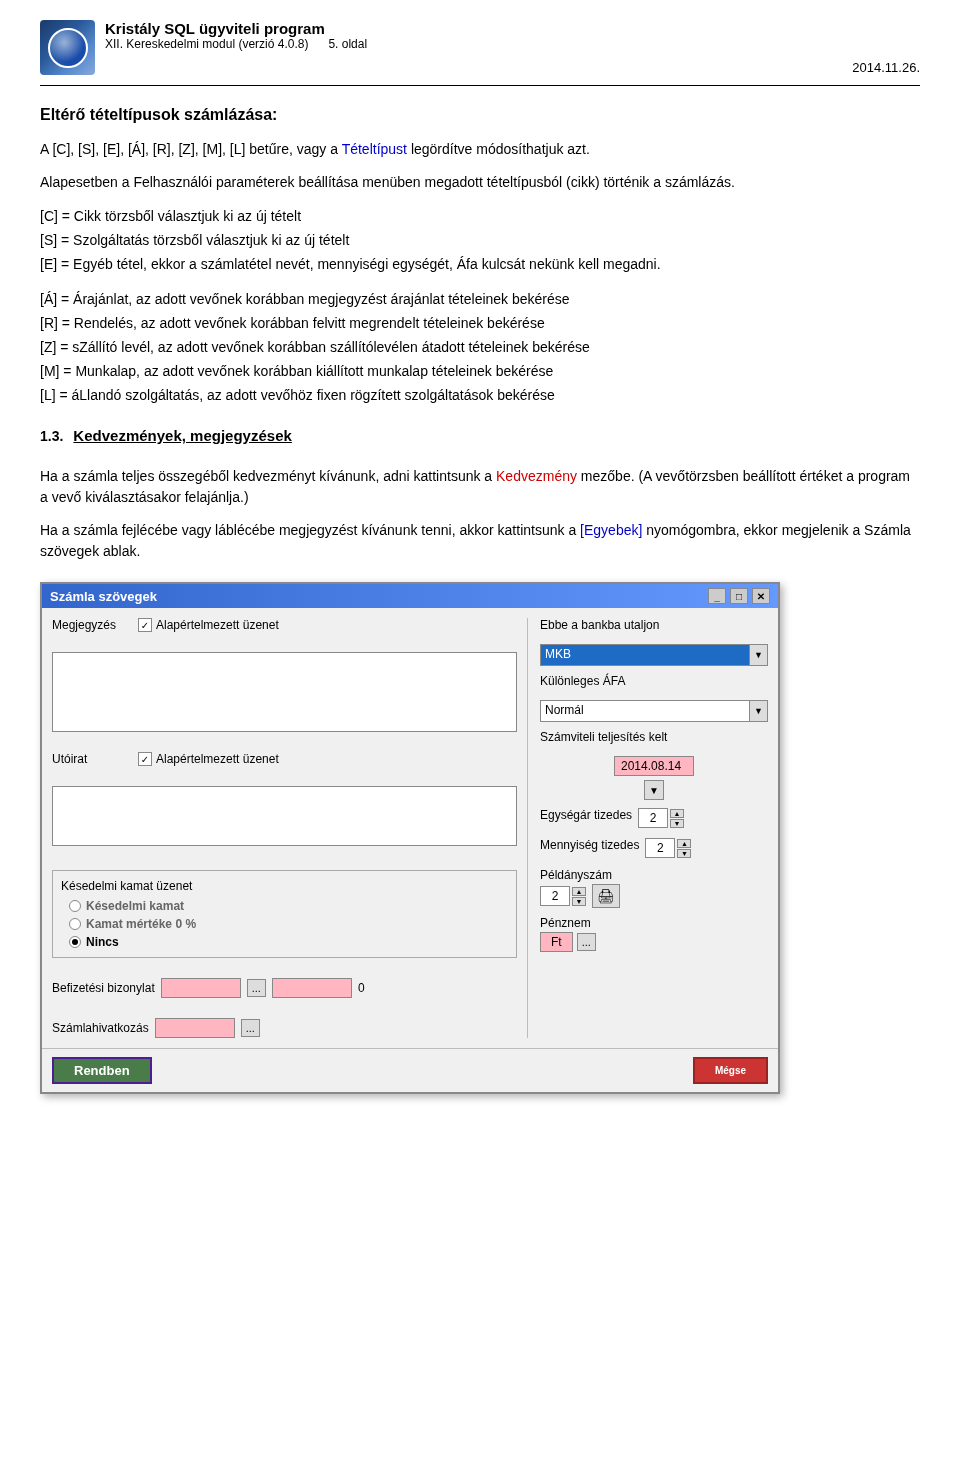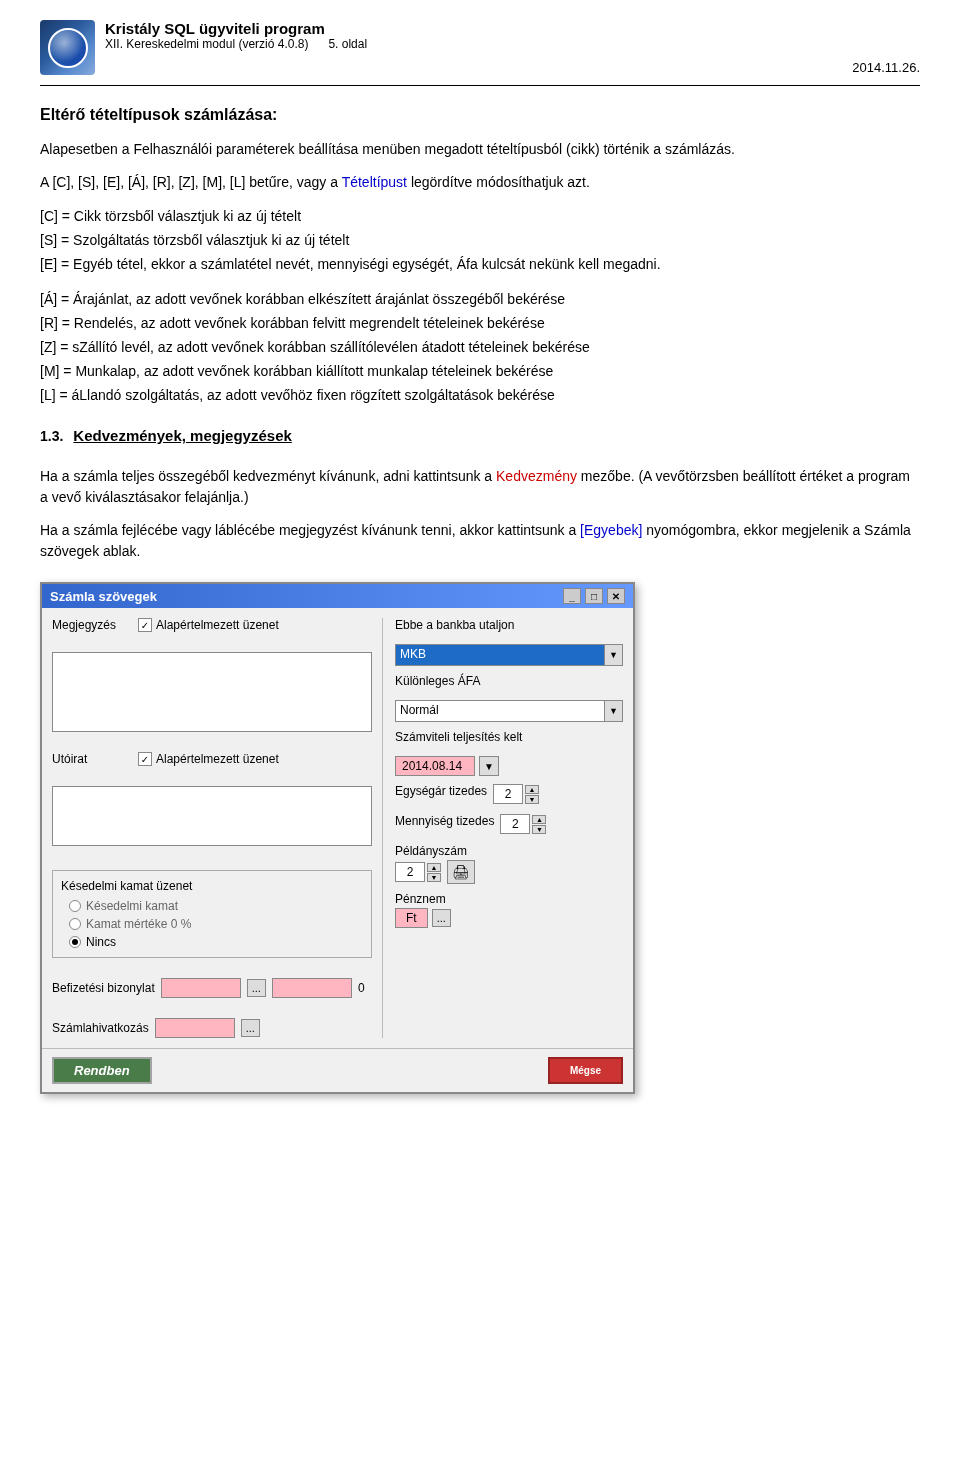--- a/index.html
+++ b/index.html
@@ -87,21 +87,21 @@
 
     
     .dialog-wrapper {
       margin-top: 20px;
       display: flex;
       justify-content: flex-start;
     }
     .dialog {
       border: 2px solid #888;
       background: #f0f0f0;
-      width: 595px;
+      width: 740px;
       font-size: 12px;
       box-shadow: 3px 3px 8px rgba(0,0,0,0.3);
     }
     .dialog-titlebar {
       background: linear-gradient(to right, #3366cc, #6699ff);
       color: #fff;
       padding: 4px 8px;
       display: flex;
       align-items: center;
       justify-content: space-between;
@@ -256,20 +256,21 @@
       display: flex;
       align-items: center;
       justify-content: center;
       font-size: 7px;
       cursor: pointer;
     }
     .date-input {
       display: flex;
       align-items: center;
       gap: 4px;
+      flex-direction: column;
     }
     .date-box {
       background: #ffb6c1;
       border: 1px solid #888;
       padding: 2px 6px;
       font-size: 12px;
       min-width: 80px;
     }
     .calendar-btn {
       background: #ddd;
@@ -280,20 +281,21 @@
       align-items: center;
       justify-content: center;
       font-size: 10px;
       cursor: pointer;
     }
     .radio-group {
       display: flex;
       flex-direction: column;
       gap: 4px;
       margin-left: 8px;
+      font-weight: bold;
     }
     .radio-label {
       display: flex;
       align-items: center;
       gap: 5px;
       font-size: 12px;
       color: #666;
     }
     .radio-label.active {
       color: #000;
@@ -321,26 +323,25 @@
       margin-top: 4px;
       background: #f0f0f0;
     }
     .group-box-title {
       font-size: 12px;
       margin-bottom: 6px;
     }
     .btn-rendben {
       background: #4a7c4a;
       color: #fff;
-      border: 2px solid #a3a3a3;
+      border: 2px solid #4c1d95;
       padding: 4px 20px;
       font-size: 13px;
       font-weight: bold;
       cursor: pointer;
-      font-style: italic;
     }
     .btn-megse {
       background: #cc3333;
       color: #fff;
       border: 2px solid #992222;
       padding: 4px 20px;
       font-size: 10px;
       font-weight: bold;
       cursor: pointer;
     }
@@ -404,34 +405,34 @@
     </div>
   </div>
   <div class="header-date">2014.11.26.</div>
 </div>
 
 <hr>
 
 <div>
   <h2 class="section-title">Eltérő tételtípusok számlázása:</h2>
 
-  <p class="body-text">Alapesetben a Felhasználói paraméterek beállítása menüben megadott tételtípusból (cikk) történik a számlázás.</p>
-
   <p class="body-text">
     <span>A [C], [S], [E], [Á], [R], [Z], [M], [L] betűre, vagy a </span><span class="highlight-blue">Tételtípust</span><span> legördítve módosíthatjuk azt.</span>
   </p>
+
+  <p class="body-text">Alapesetben a Felhasználói paraméterek beállítása menüben megadott tételtípusból (cikk) történik a számlázás.</p>
 
   <div class="list-section">
     <p>[C] = Cikk törzsből választjuk ki az új tételt</p>
     <p>[S] = Szolgáltatás törzsből választjuk ki az új tételt</p>
     <p>[E] = Egyéb tétel, ekkor a számlatétel nevét, mennyiségi egységét, Áfa kulcsát nekünk kell megadni.</p>
   </div>
 
   <div class="list-section">
-    <p>[Á] = Árajánlat, az adott vevőnek korábban elkészített árajánlat összegéből bekérése</p>
+    <p>[Á] = Árajánlat, az adott vevőnek korábban megjegyzést árajánlat tételeinek bekérése</p>
     <p>[R] = Rendelés, az adott vevőnek korábban felvitt megrendelt tételeinek bekérése</p>
     <p>[Z] = sZállító levél, az adott vevőnek korábban szállítólevélen átadott tételeinek bekérése</p>
     <p>[M] = Munkalap, az adott vevőnek korábban kiállított munkalap tételeinek bekérése</p>
     <p>[L] = áLlandó szolgáltatás, az adott vevőhöz fixen rögzített szolgáltatások bekérése</p>
   </div>
 </div>
 
 <div style="margin-top:20px;">
   <div style="display:flex; align-items:baseline; gap:10px; margin-bottom:12px;">
     <span class="section-number">1.3.</span>

